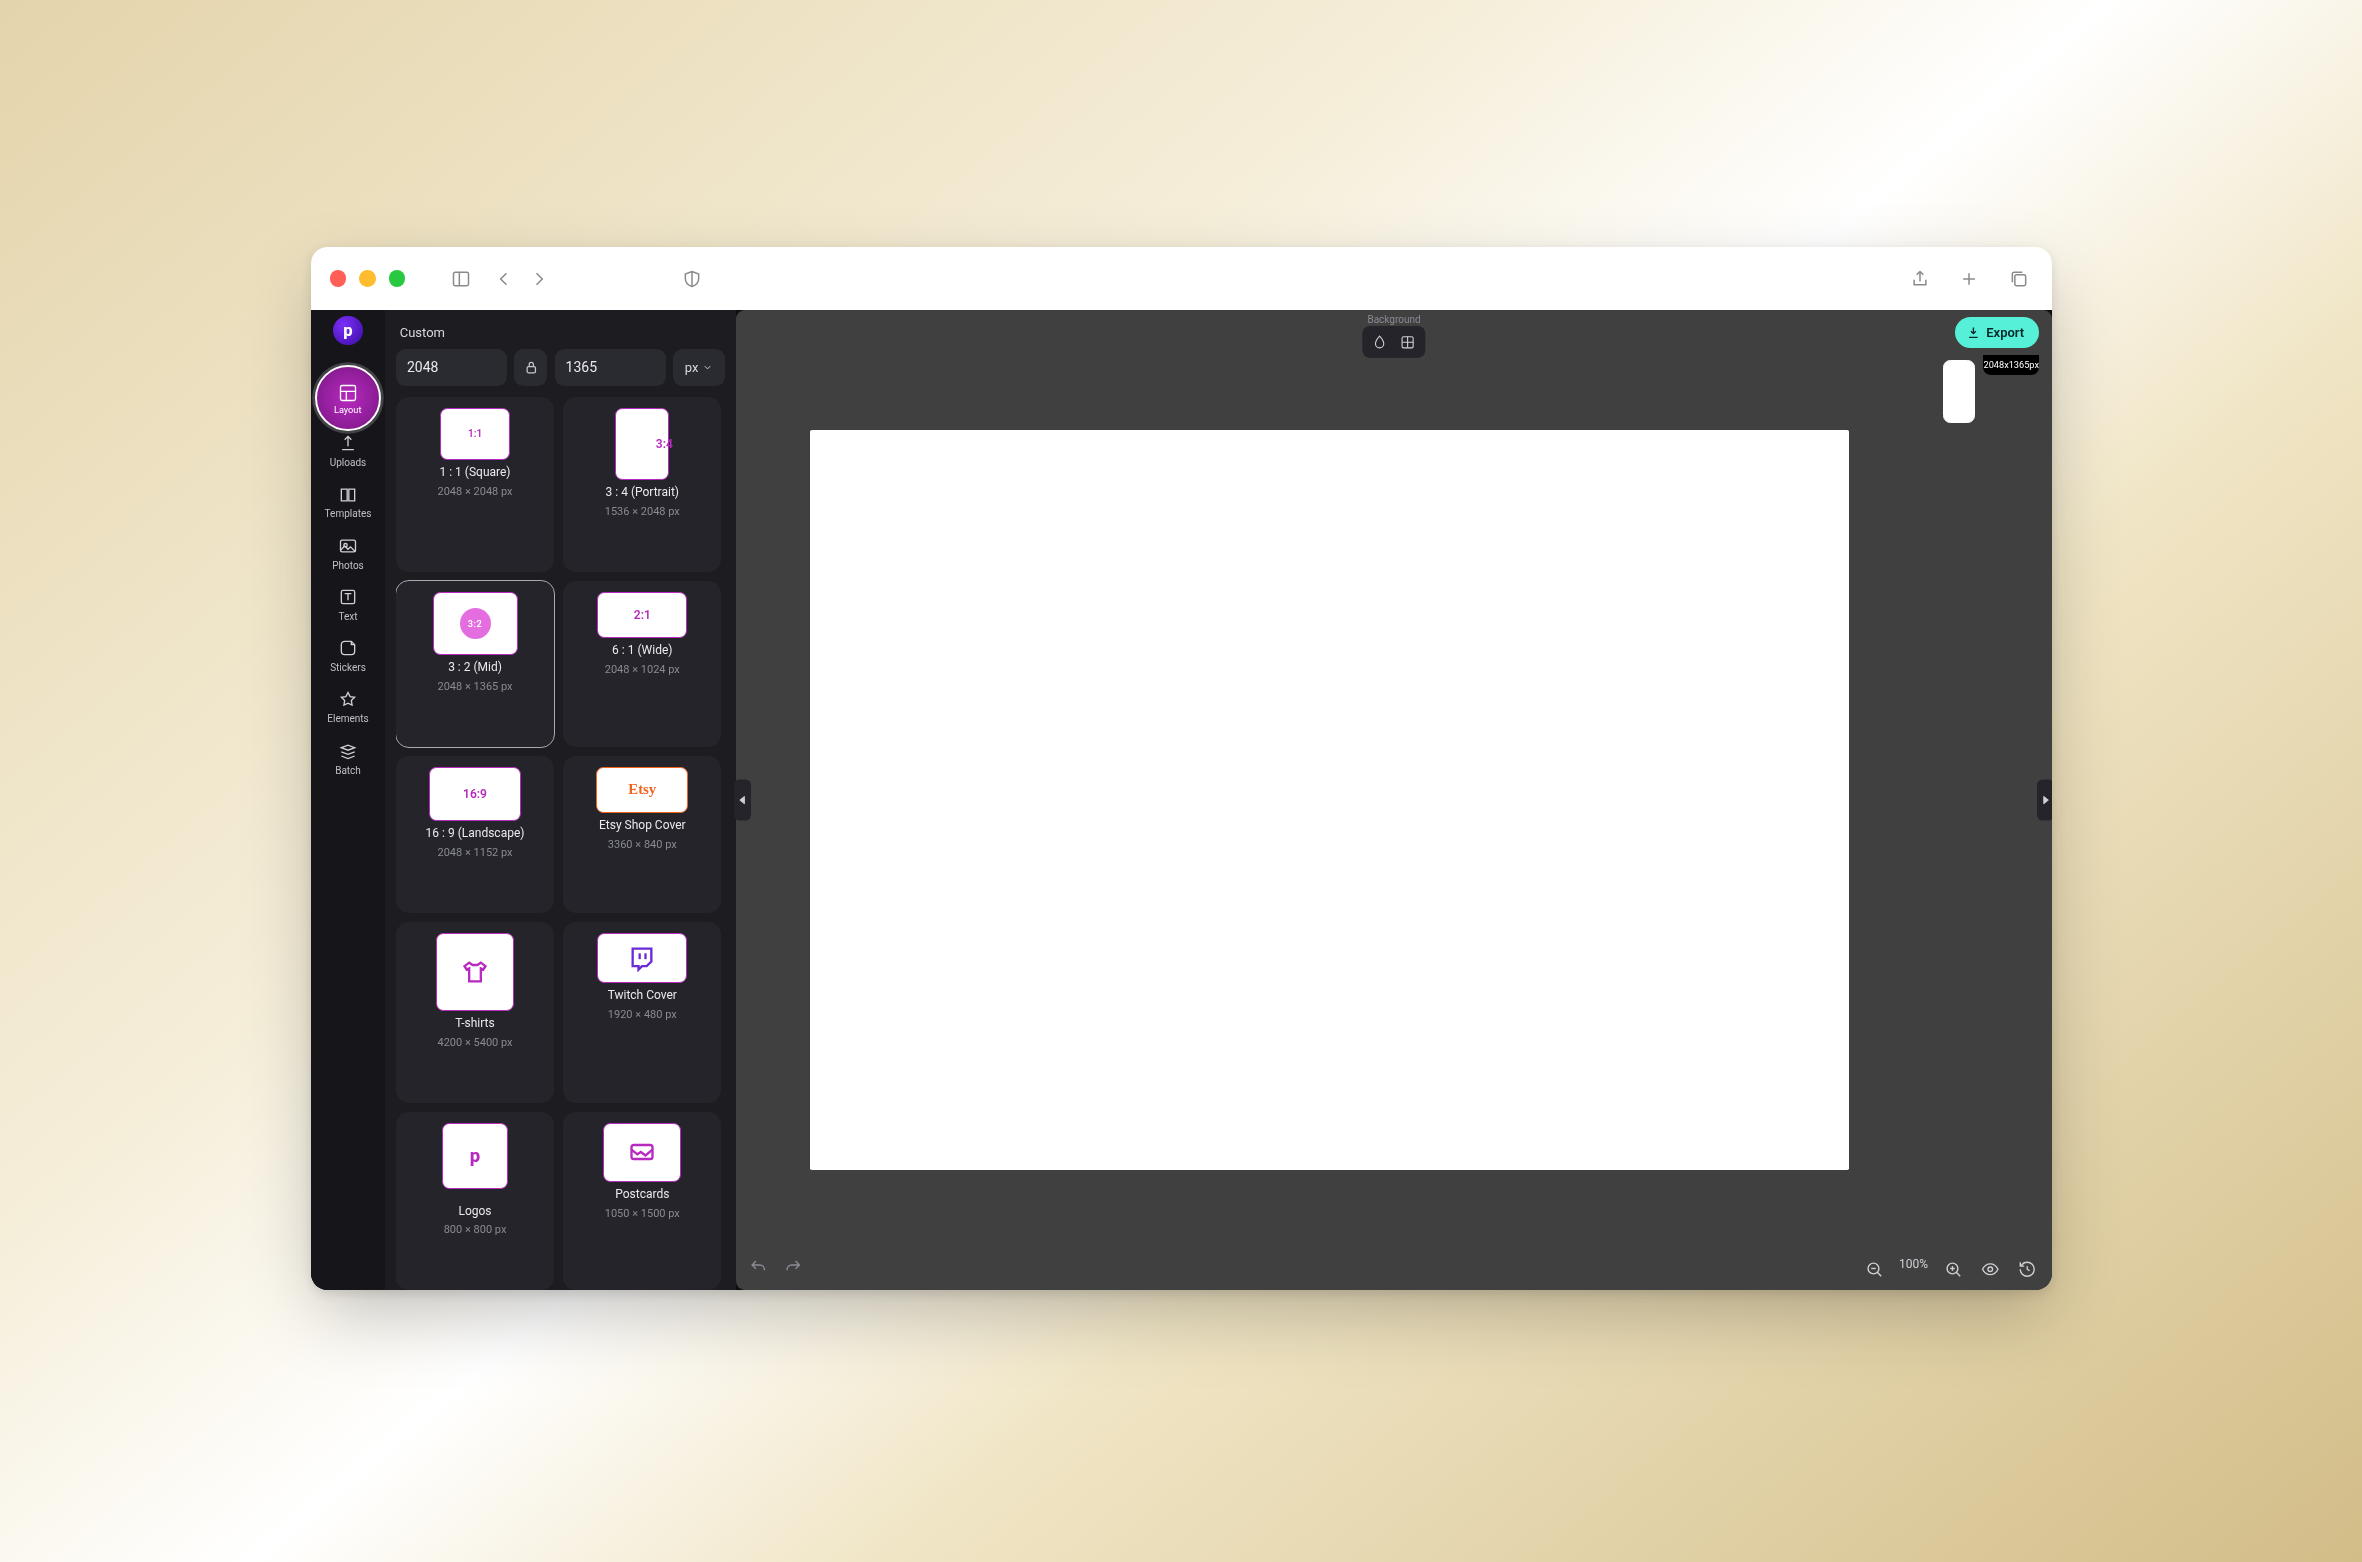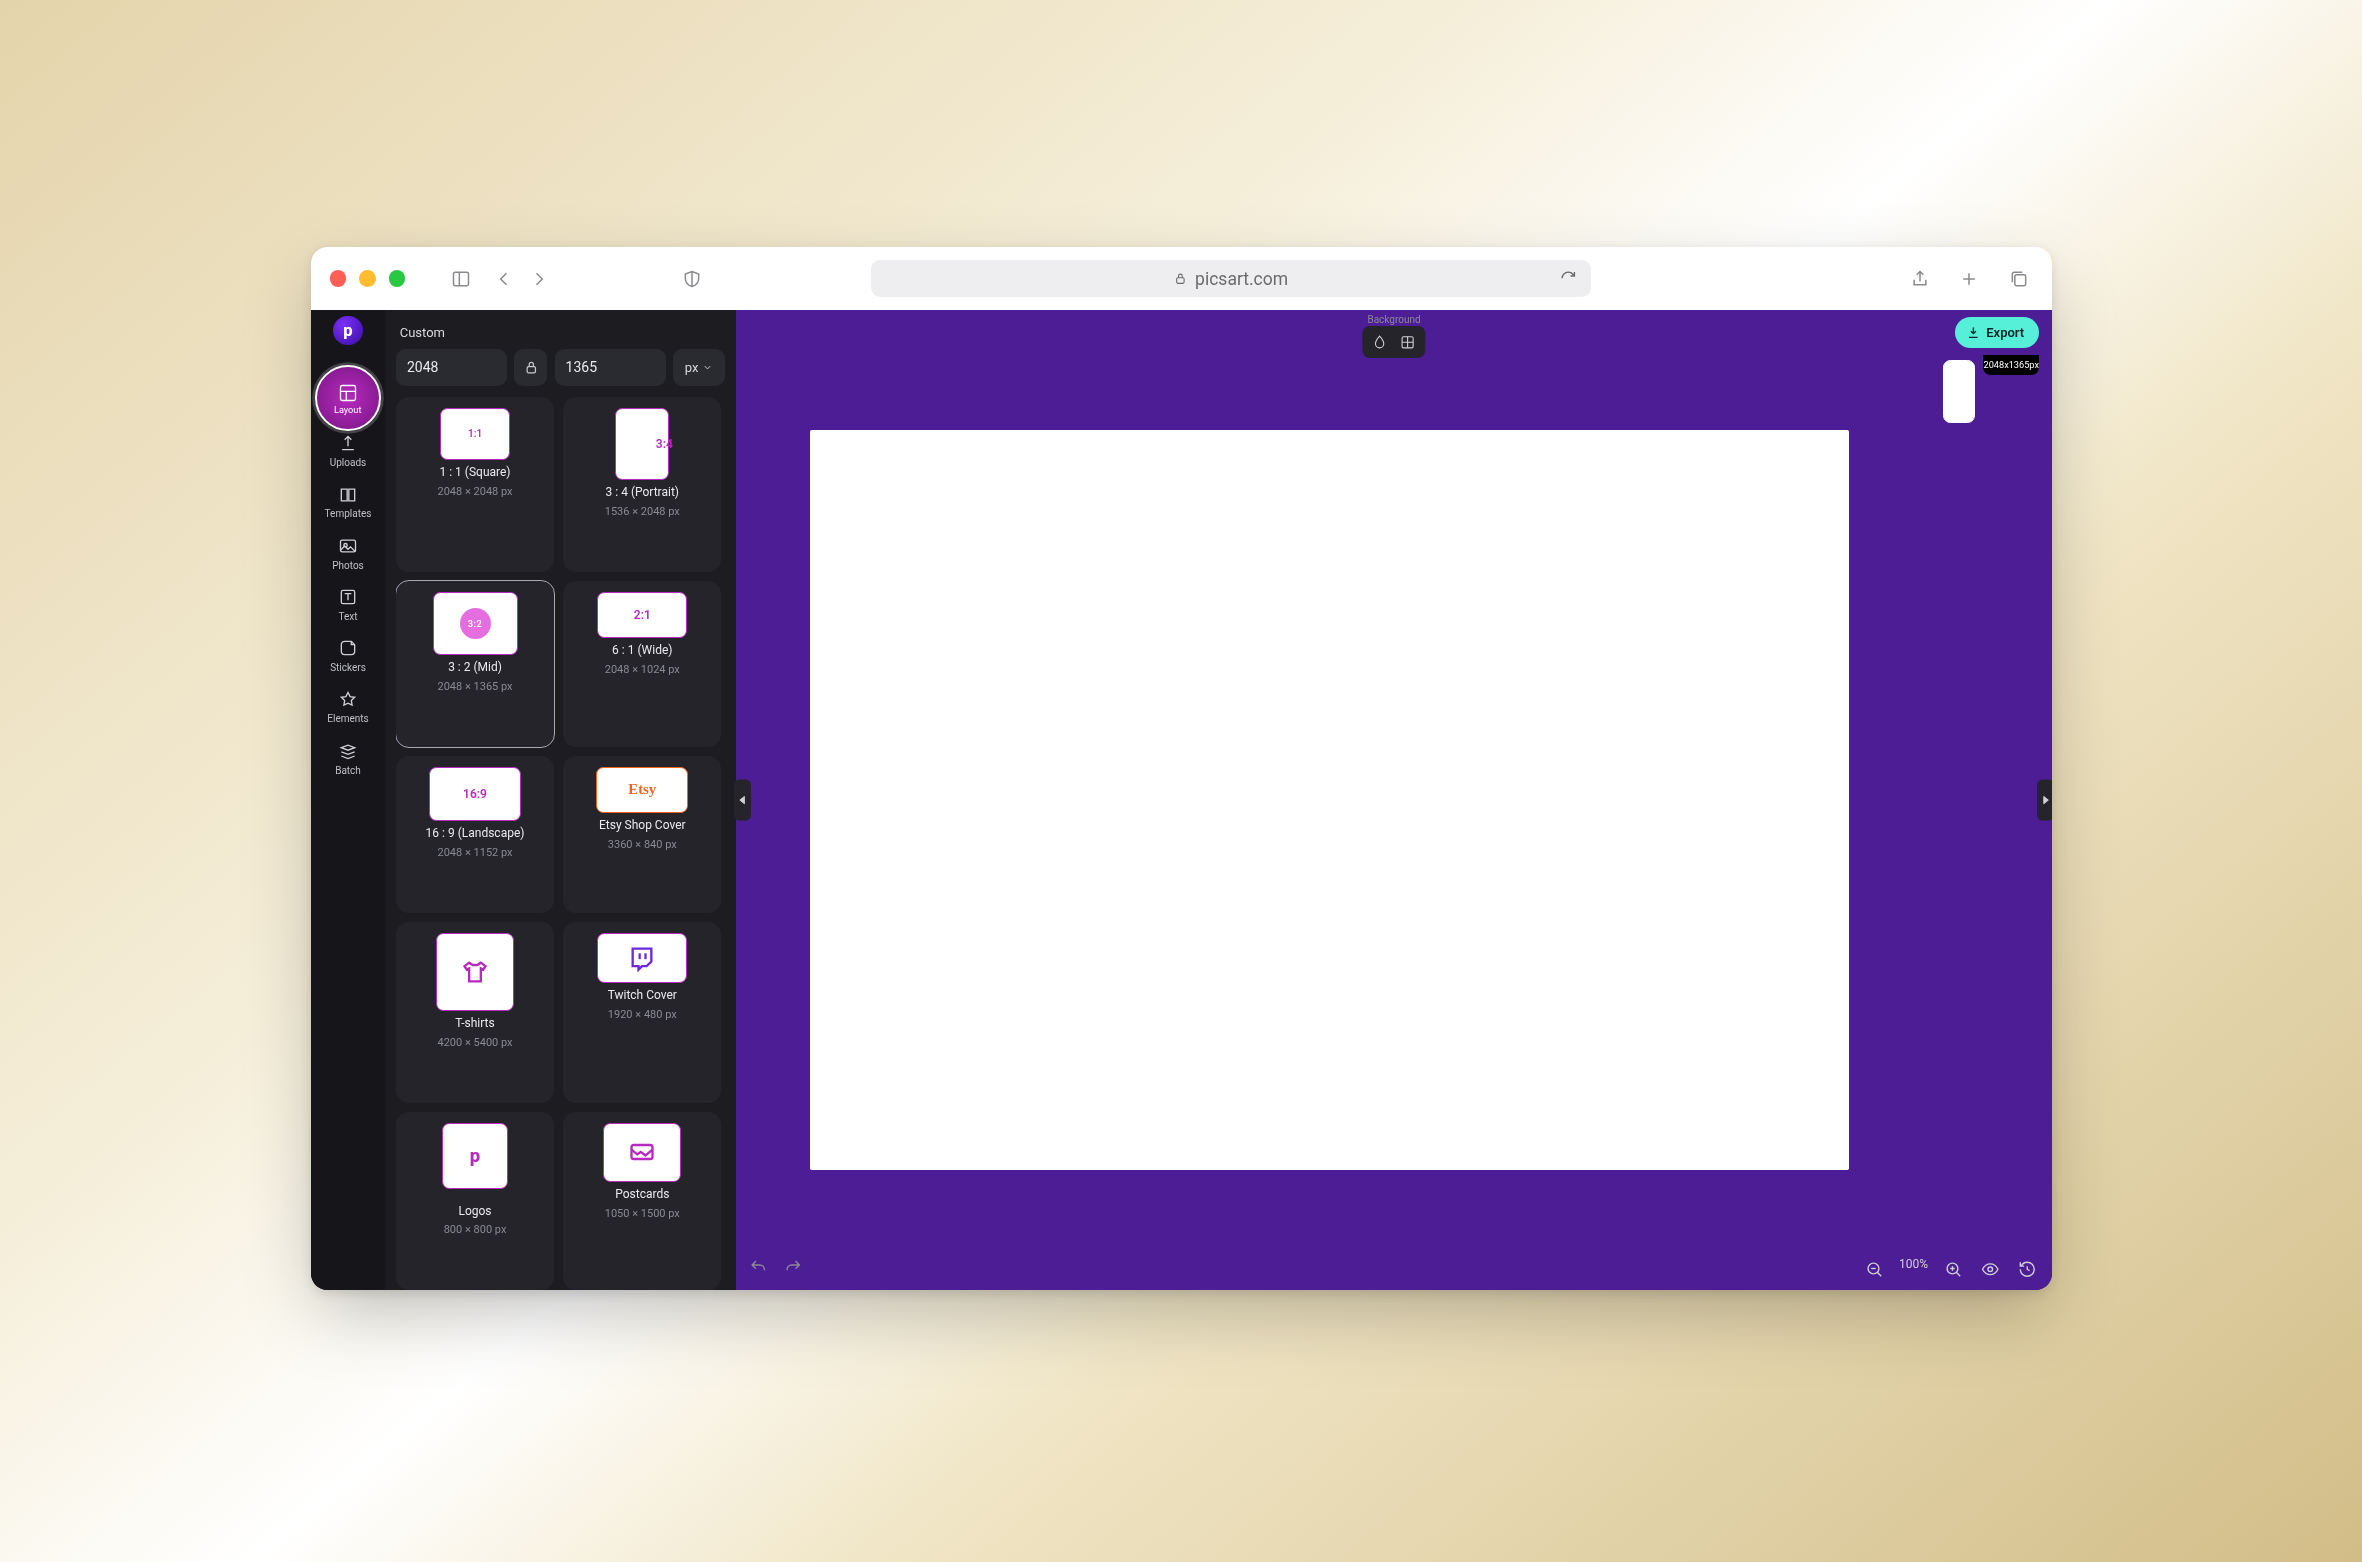--- a/index.html
+++ b/index.html
@@ -73,21 +73,21 @@
   .thumb.logo { width:66px; height:66px; }
   .thumb.post { width:78px; height:59px; }
   .thumb svg { width:28px; height:28px; stroke:#b72abf; fill:none; stroke-width:2;}
   .thumb.twitch svg { stroke:#6b2bd9; }
   .pink-circ { width:31px; height:31px; border-radius:50%; background:#e46ee0; display:flex; align-items:center; justify-content:center; color:#fff; font-size:9.2px; letter-spacing:0.5px;}
   .thumb.mid { position:relative; }
   .thumb.mid .pink-circ { position:absolute; }
   .card .t1 { color:#e9e9ee; font-size:12px; }
   .card .t2 { color:#8a8a93; font-size:11px; }
 
-  .canvas-area { flex:1; position:relative; background:#4c1d95; }
+  .canvas-area { flex:1; position:relative; background:#404040;border-radius:9px; }
   .topbar-center {
     position:absolute; top:3.7px; left:50%; transform:translateX(-50%);
     display:flex; flex-direction:column; align-items:center; gap:1.8px;
   }
   .hint { color:#8a8a93; font-size:10px; }
   .tcbtns { display:flex; gap:0; background:#24242a; border-radius:7.4px; padding:3.7px;}
   .tcb { width:28px; height:24px; display:flex; align-items:center; justify-content:center;}
   .tcb svg { width:16.6px; height:16.6px; stroke:#cfd0d6; fill:none; stroke-width:1.6;}
   .export {
     position:absolute; top:7.4px; right:13px; height:31px; padding:0 14.8px 0 11px;
@@ -137,30 +137,20 @@
       <div class="ch-btn">
           <svg viewBox="0 0 24 24">
             <polyline points="9 5 16 12 9 19"></polyline>
           </svg>
         </div>
     </div>
     <div class="ch-btn" style="margin-left:46px;">
       <svg viewBox="0 0 24 24">
           <path d="M12 3l8 3v5c0 5-3.5 8.5-8 10-4.5-1.5-8-5-8-10V6l8-3z"></path>
           <path d="M12 3v18"></path>
-        </svg>
-    </div>
-    <div class="urlbar">
-      <svg class="lock" viewBox="0 0 24 24">
-          <rect x="6" y="11" width="12" height="9" rx="2" fill="none" stroke="#6b6b6f" stroke-width="1.8"></rect>
-          <path d="M9 11V8a3 3 0 016 0v3" fill="none" stroke="#6b6b6f" stroke-width="1.8"></path>
-        </svg>
-      <span>picsart.com</span>
-      <svg class="reload" viewBox="0 0 24 24">
-          <path d="M4 12a8 8 0 018-8c3 0 5.5 1.7 7 4M20 4v5h-5" fill="none" stroke="#6b6b6f" stroke-width="1.8"></path>
         </svg>
     </div>
     <div class="chrome-right">
       <div class="ch-btn">
           <svg viewBox="0 0 24 24">
             <path d="M12 3v12M8 7l4-4 4 4M5 13v6h14v-6"></path>
           </svg>
         </div>
       <div class="ch-btn">
           <svg viewBox="0 0 24 24">

